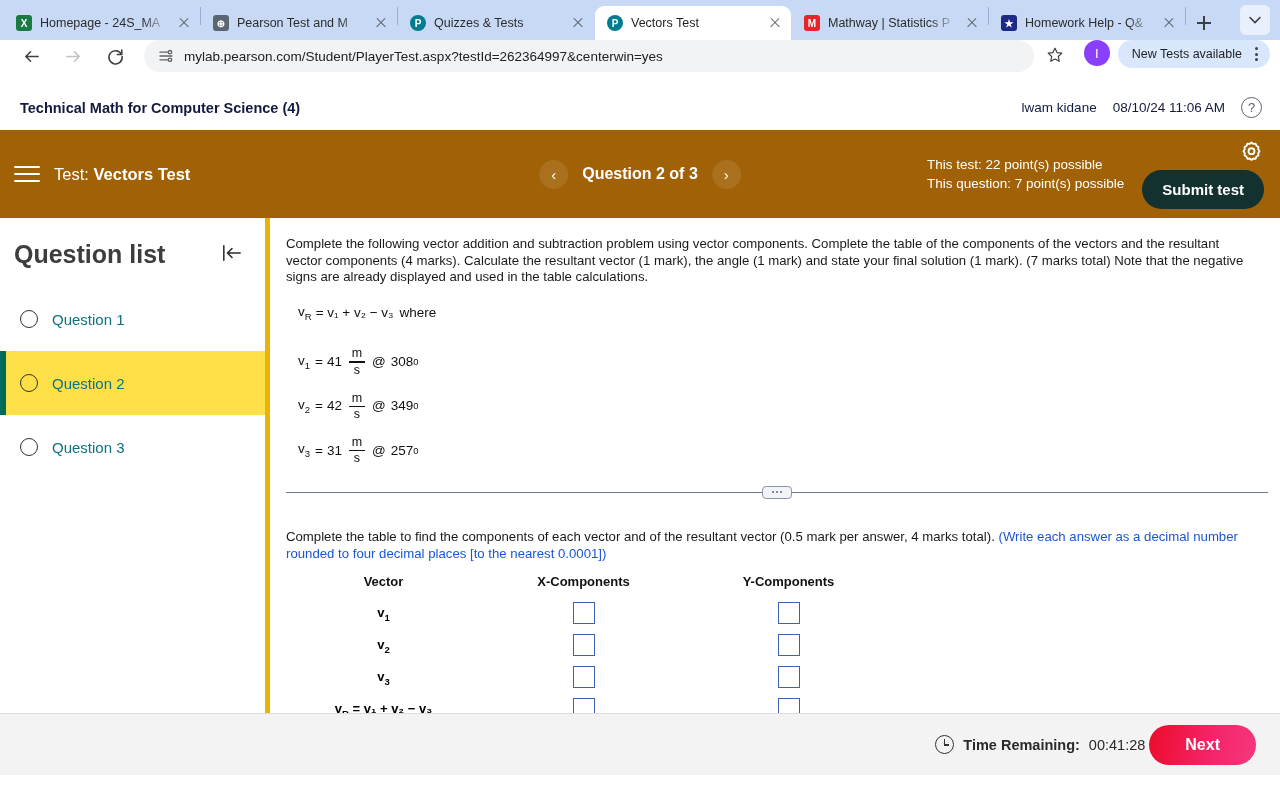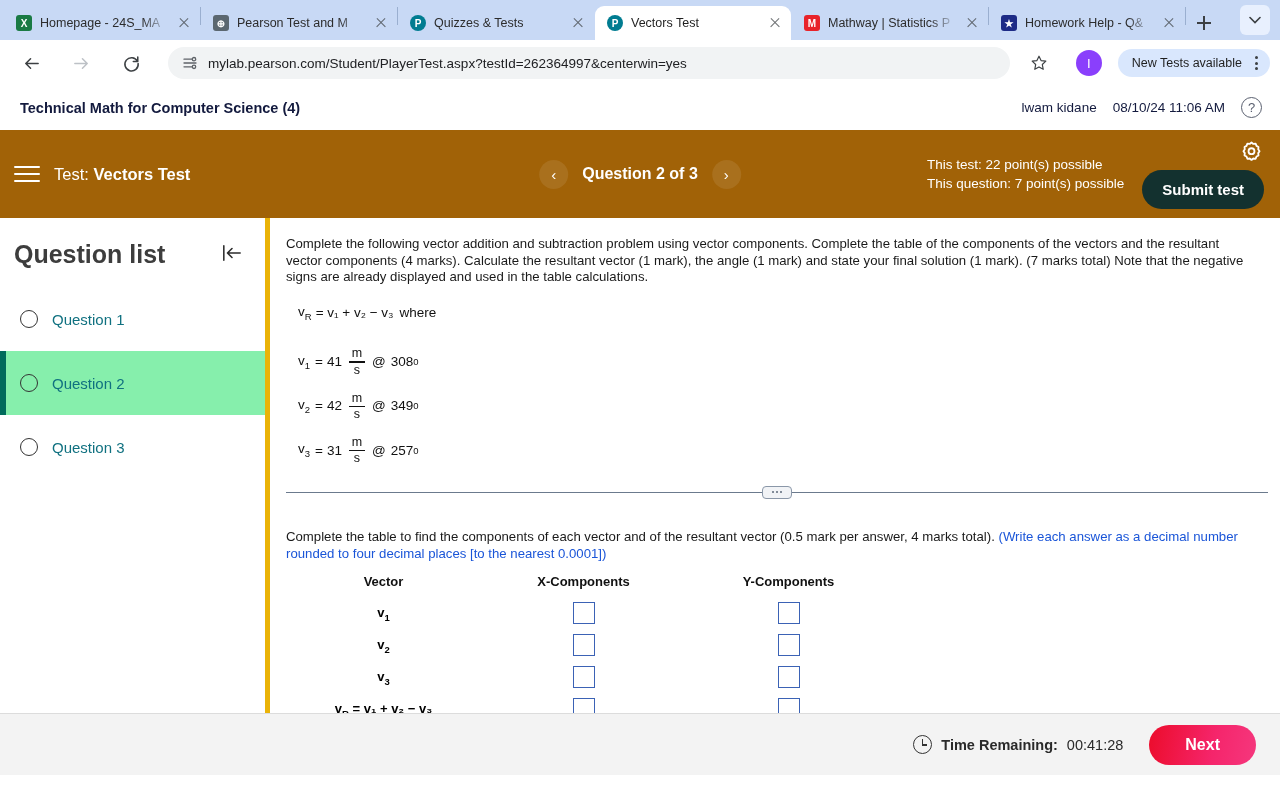--- a/index.html
+++ b/index.html
@@ -96,22 +96,21 @@
     width: 30px; height: 30px;
     background: #e8f0fe;
     border-radius: 6px;
     display: flex; align-items: center; justify-content: center;
   }
 
   .omnibar {
     height: 46px;
     background: #ffffff;
     display: flex;
-    align-items: center;
-    gap: 8px;
+    gap: 0;
     padding: 0 10px;
   }
   .nav-btn {
     width: 32px; height: 32px;
     margin: 0 5px;
     display: flex; align-items: center; justify-content: center;
     border-radius: 50%;
     color: #5f6368;
     flex: 0 0 32px;
   }
@@ -273,21 +272,21 @@
     color: #3d3d3d;
   }
   .collapse-btn { margin-left: auto; color: #2b2b2b; }
   .qitem {
     display: flex; align-items: center; gap: 14px;
     height: 64px;
     padding-left: 14px;
     border-left: 6px solid transparent;
   }
   .qitem.active {
-    background: #86efac;
+    background: #fde047;
     border-left-color: #006b5b;
   }
   .qradio {
     width: 18px; height: 18px;
     border: 1.8px solid #333;
     border-radius: 50%;
     flex: 0 0 18px;
   }
   .qitem-label {
     font-size: 15px;
@@ -375,21 +374,21 @@
   }
 
   
   .footer {
     height: 62px;
     background: #f3f3f3;
     border-top: 1px solid #dcdcdc;
     display: flex;
     align-items: center;
     justify-content: flex-end;
-    gap: 26px;
+    gap: 4px;
     padding-right: 24px;
   }
   .timer {
     display: flex; align-items: center; gap: 9px;
     font-size: 14.5px;
     color: #2a2a2a;
   }
   .timer b { font-weight: bold; }
   .clock-icon {
     width: 19px; height: 19px;

